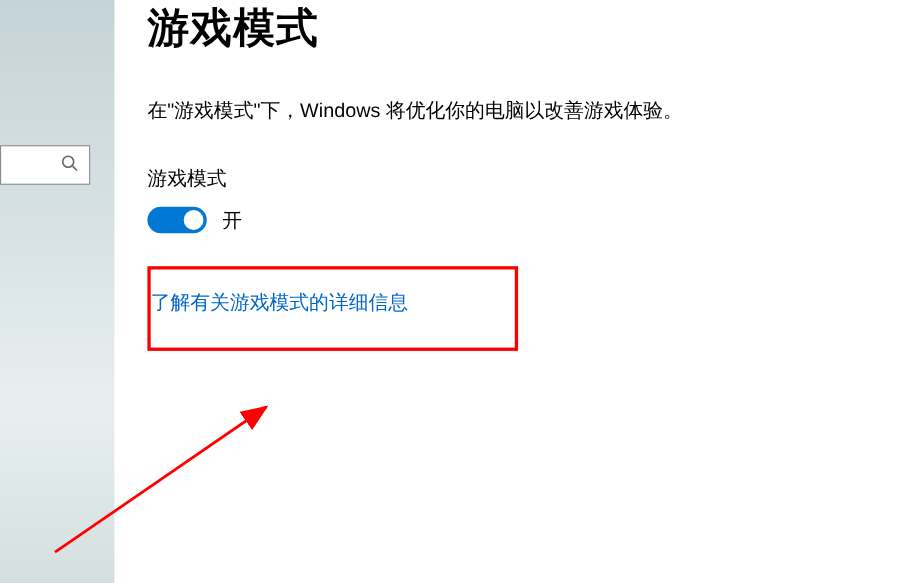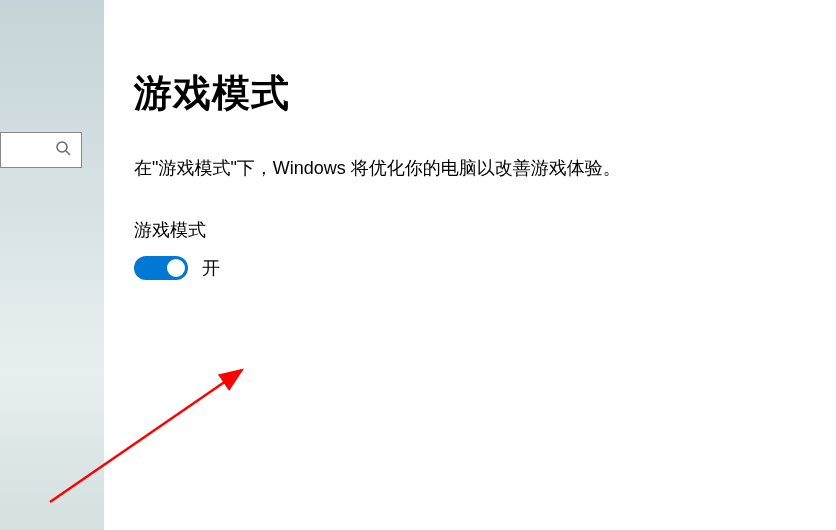--- a/index.html
+++ b/index.html
@@ -41,21 +41,20 @@
       height: 16px;
       stroke: #666;
       fill: none;
       stroke-width: 1.5;
     }
     .main {
       position: absolute;
       left: 134px;
       top: 0;
       right: 17px;
-      padding-top: 68px;
     }
     .page-title {
       font-size: 38px;
       font-weight: 600;
       color: #000;
       letter-spacing: 1px;
       margin-bottom: 36px;
     }
     .description {
       font-size: 18px;
@@ -136,20 +135,23 @@
 <div class="main">
   <h1 class="page-title">游戏模式</h1>
   <p class="description">在"游戏模式"下，Windows 将优化你的电脑以改善游戏体验。</p>
   <div class="toggle-label">游戏模式</div>
   <div class="toggle-row">
     <div class="toggle">
       <div class="toggle-knob"></div>
     </div>
     <span class="toggle-state">开</span>
   </div>
+  <div class="link-box">
+    <a class="link">了解有关游戏模式的详细信息</a>
+  </div>
 </div>
 
 <div class="annotation-arrow">
   <svg viewBox="0 0 220 160">
     <defs>
       <marker id="arrowhead" markerWidth="10" markerHeight="8" refX="9" refY="4" orient="auto">
         <polygon points="0 0, 10 4, 0 8" fill="#ff0000"></polygon>
       </marker>
     </defs>
     <line x1="8" y1="150" x2="200" y2="18" stroke="#ff0000" stroke-width="2.5" marker-end="url(#arrowhead)"></line>

